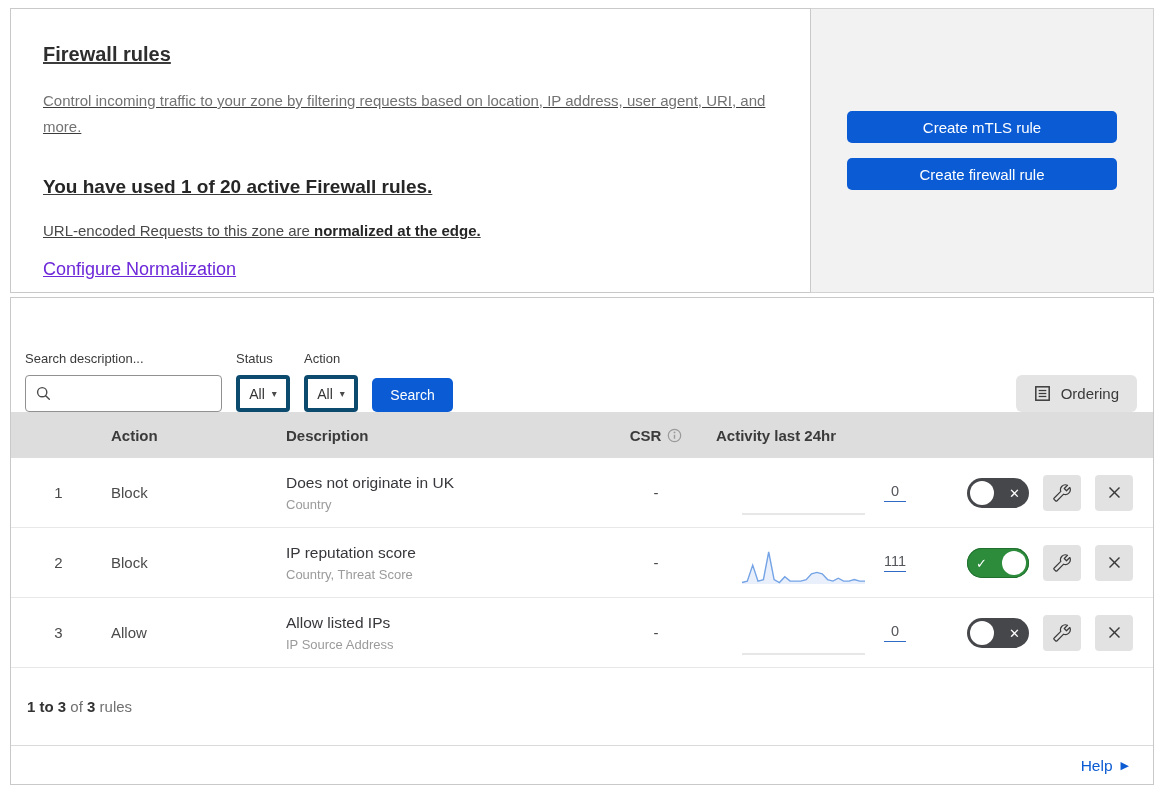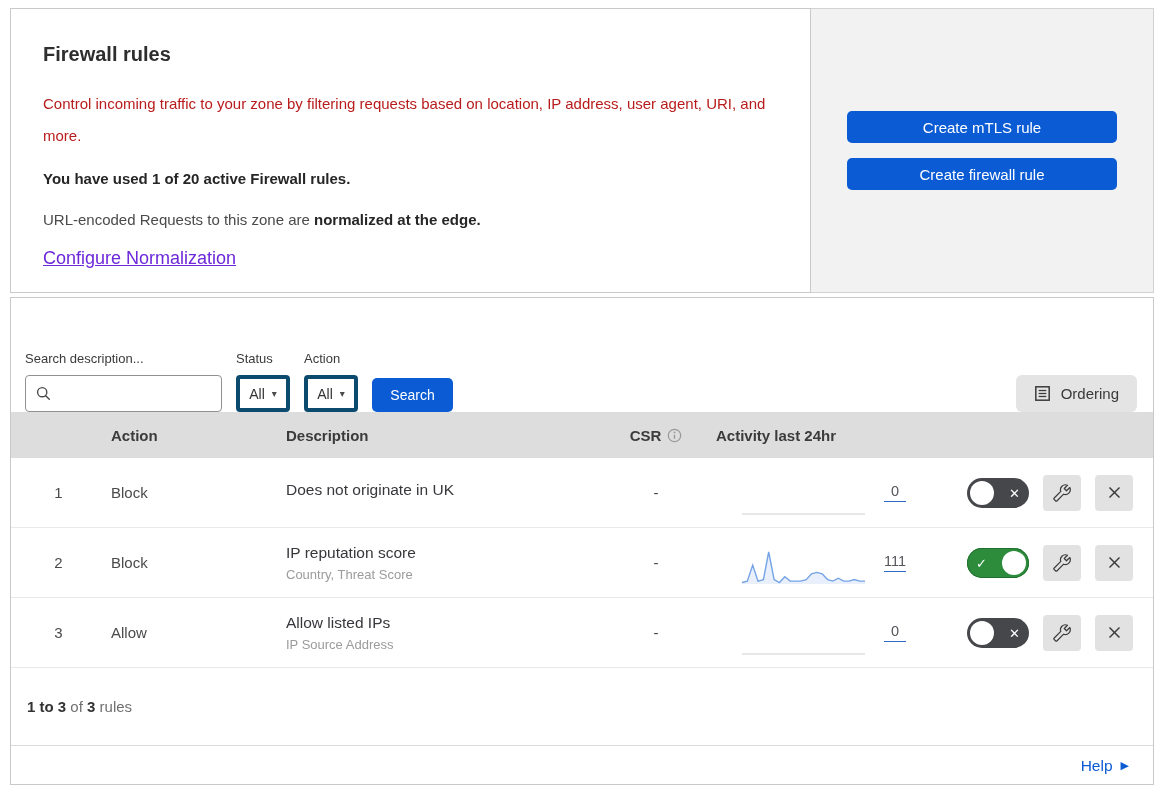--- a/index.html
+++ b/index.html
@@ -9,24 +9,25 @@
     font-family:"Liberation Sans","DejaVu Sans",sans-serif;
     color:#3c3c3c; overflow:hidden;
   }
   .page { padding:8px 7px 7px 10px; }
 
   
   .top { display:flex; height:285px; }
   .top-left {
     width:801px; background:#fff; border:1px solid #c9c9c9;
     padding:34px 40px 0 32px;
+    text-decoration:underline;
   }
   .page-title { margin:0 0 22px; font-size:20px; font-weight:600; color:#2e2e2e; }
-  .desc { margin:0; font-size:15px; line-height:32px; color:#b91c1c; max-width:725px; }
-  .usage { margin:18px 0 0; font-size:15px; font-weight:700; color:#262626; }
+  .desc { margin:0; font-size:15px; line-height:26px; color:#737373; max-width:725px; }
+  .usage { margin:36px 0 0; font-size:19px; font-weight:700; color:#262626; }
   .norm { margin:24px 0 0; font-size:15px; color:#4a4a4a; }
   .norm strong { color:#262626; }
   .cfg-link { display:inline-block; margin-top:20px; font-size:18px; color:#6d28d9; text-decoration:underline; cursor:pointer; }
   .top-right {
     flex:1; background:#f2f2f2; border:1px solid #d2d2d2; border-left:none;
     display:flex; flex-direction:column; justify-content:center; align-items:center; gap:15px;
   }
   .btn-primary {
     background:#0a5bd4; color:#fff; border:none; border-radius:5px;
     font-size:15px; height:32px; cursor:pointer;
@@ -179,20 +180,21 @@
       </div>
       <div class="h-act">Activity last 24hr</div>
       <div></div>
     </div>
 
     <div class="trow grid">
       <div class="idx">1</div>
       <div class="act">Block</div>
       <div class="dcell">
         <div class="d1">Does not originate in UK</div>
+        <div class="d2">Country</div>
       </div>
       <div class="csr">-</div>
       <div class="activity">
         <svg class="spark" viewBox="0 0 125 40">
             <line x1="1" y1="37" x2="124" y2="37" stroke="#cfcfcf" stroke-width="1.2"></line>
           </svg>
         <a class="count">0</a>
       </div>
       <div class="ctl">
         <div class="toggle off">

